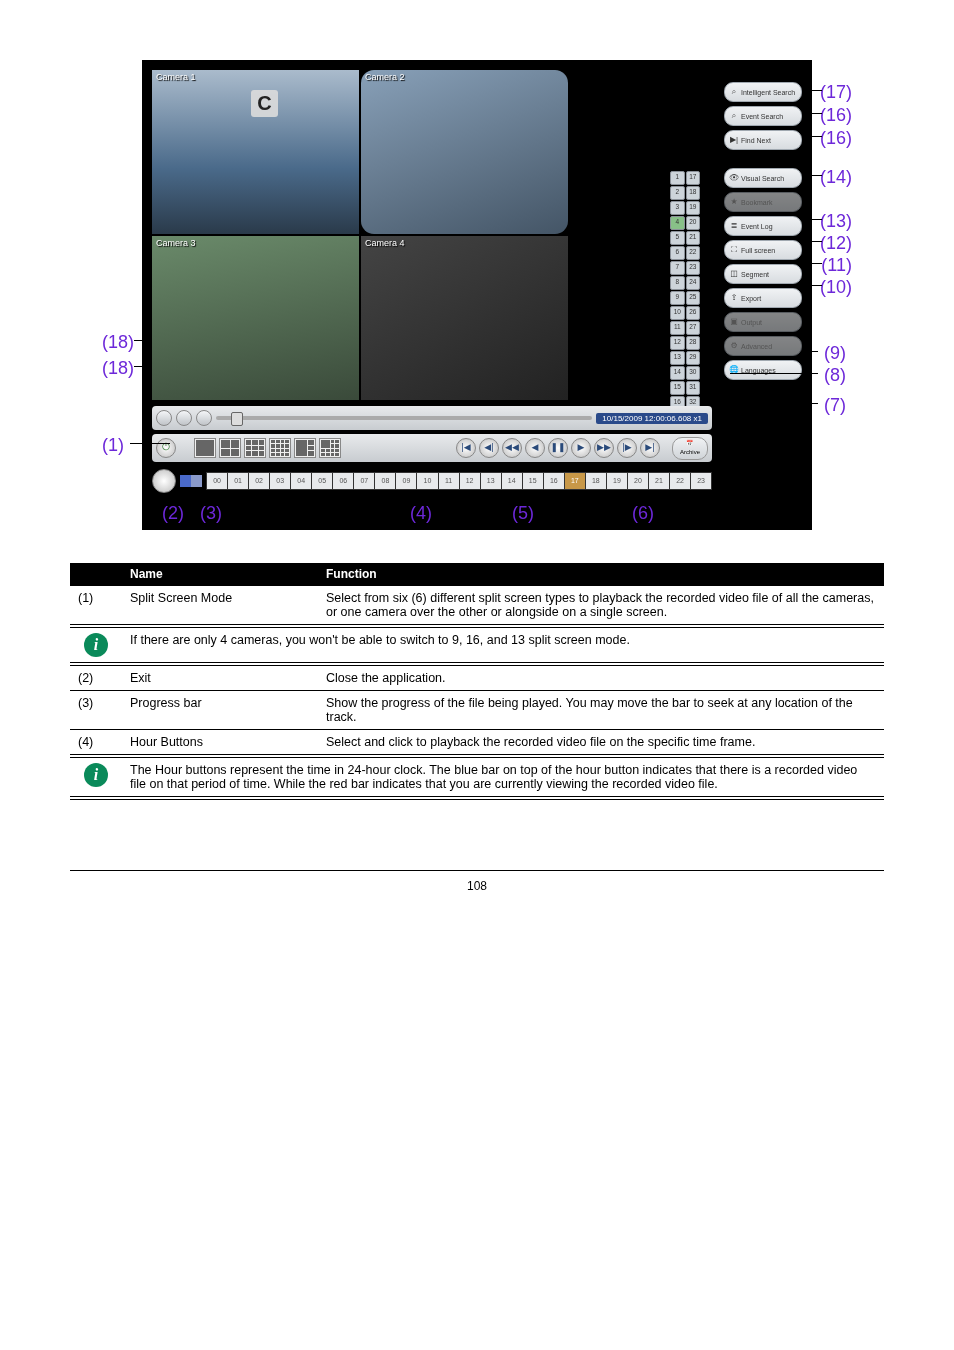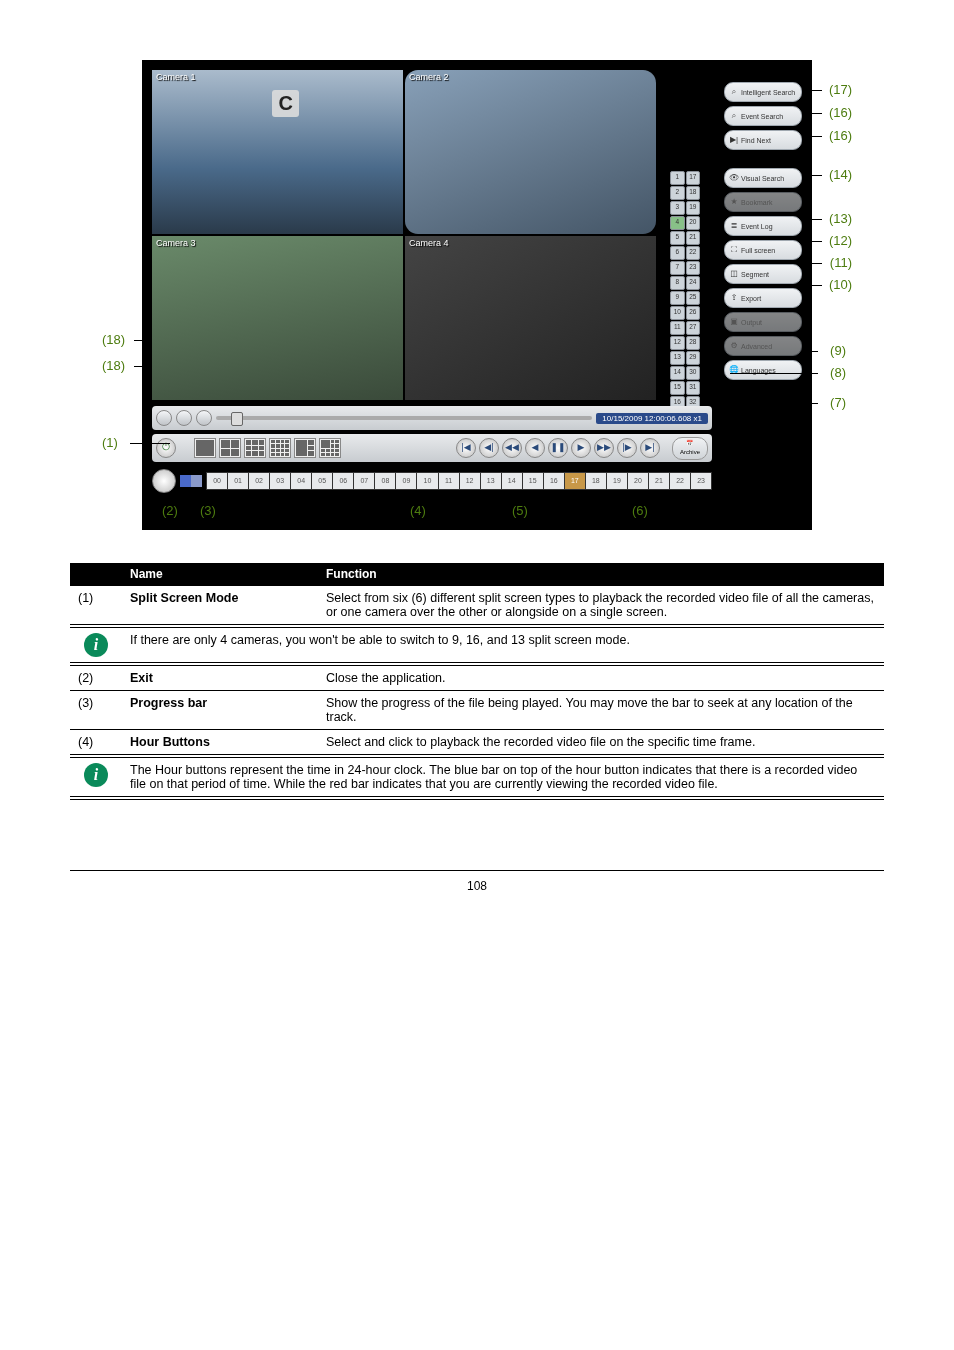--- a/index.html
+++ b/index.html
@@ -21,21 +21,21 @@
     display: inline-block;
     position: relative;
     width: 670px;
     height: 470px;
     background: #000;
   }
   .video-grid {
     position: absolute;
     left: 10px;
     top: 10px;
-    width: 504px;
+    width: 416px;
     height: 330px;
     display: grid;
     grid-template-columns: 1fr 1fr;
     grid-template-rows: 1fr 1fr;
     gap: 2px;
     background: #000;
   }
   .cam {
     background: linear-gradient(135deg, #5a6a7a 0%, #3a4a5a 50%, #6a7a6a 100%);
     position: relative;
@@ -251,22 +251,22 @@
     color: #555;
   }
   .tcell.hl { background: #c89848; color: #fff; }
   
   .figwrap {
     position: relative;
     display: inline-block;
   }
   .figlbl {
     position: absolute;
-    font-size: 13px;
-    color: #4d7c0f;
+    font-size: 18px;
+    color: #6d28d9;
   }
   .connector {
     position: absolute;
     border-top: 1px solid #000;
   }
 
   
   .desc-table {
     width: 100%;
     border-collapse: collapse;
@@ -281,21 +281,21 @@
     font-weight: bold;
     font-size: 12px;
   }
   .desc-table td {
     padding: 5px 8px;
     vertical-align: top;
     border-top: 1px solid #000;
     border-bottom: 1px solid #000;
   }
   .num-col { width: 36px; }
-  .name-col { width: 180px; font-weight: bold; }
+  .name-col { width: 180px; font-weight: normal; }
   .info-row td {
     border-top: 4px double #000;
     border-bottom: 4px double #000;
   }
   .info-icon {
     display: inline-block;
     width: 24px;
     height: 24px;
     border-radius: 50%;
     background: #0a8a5a;

